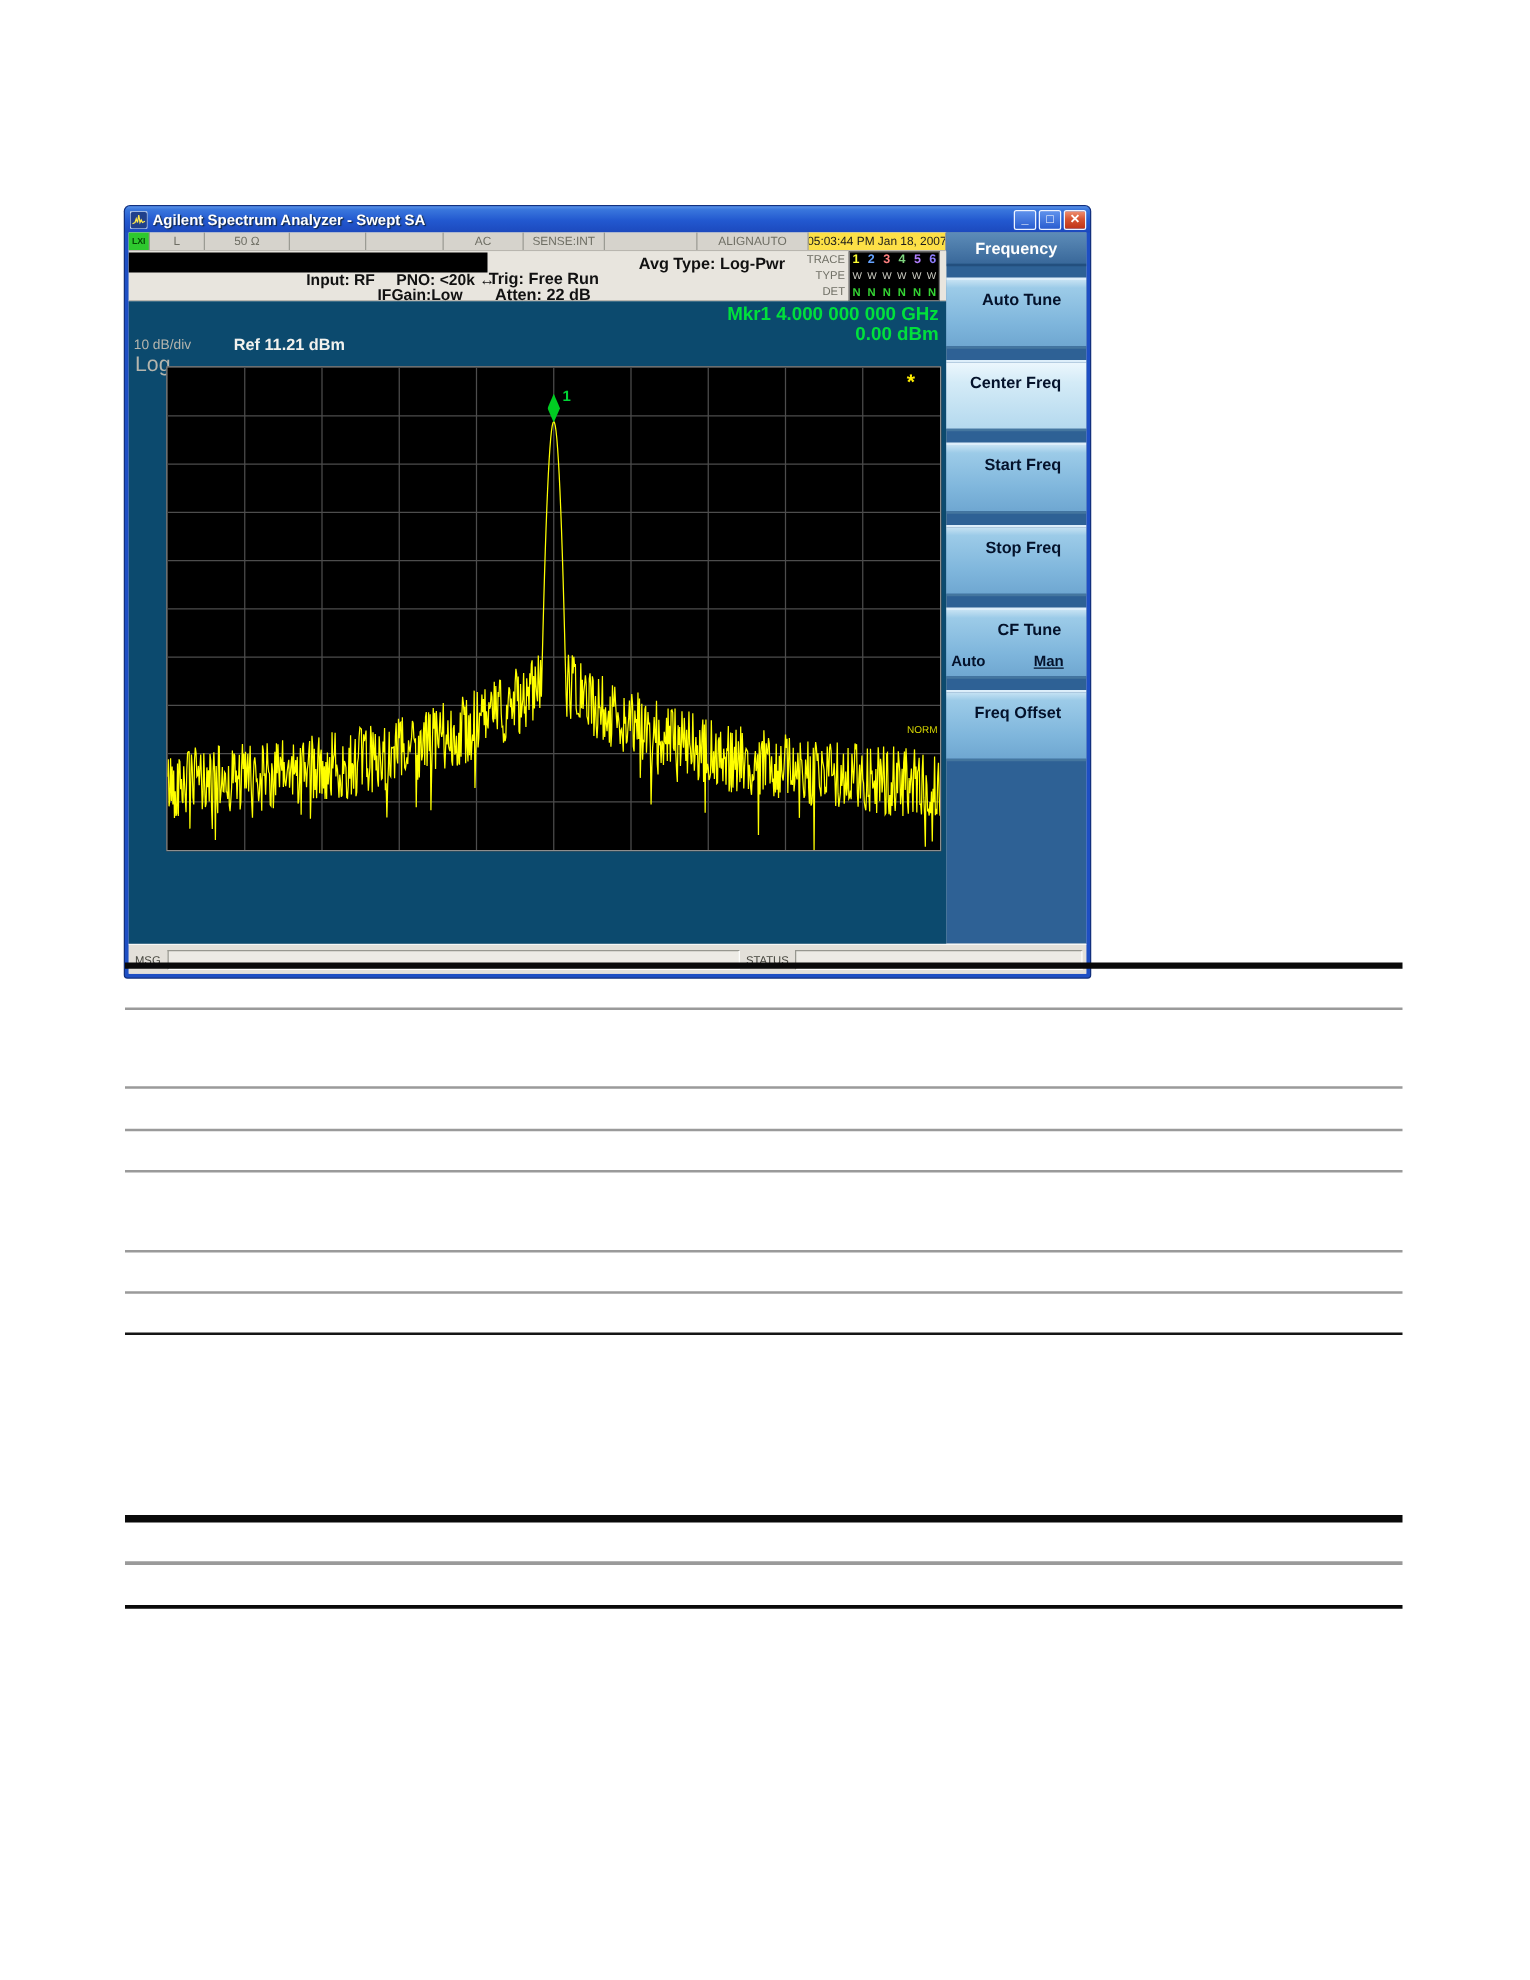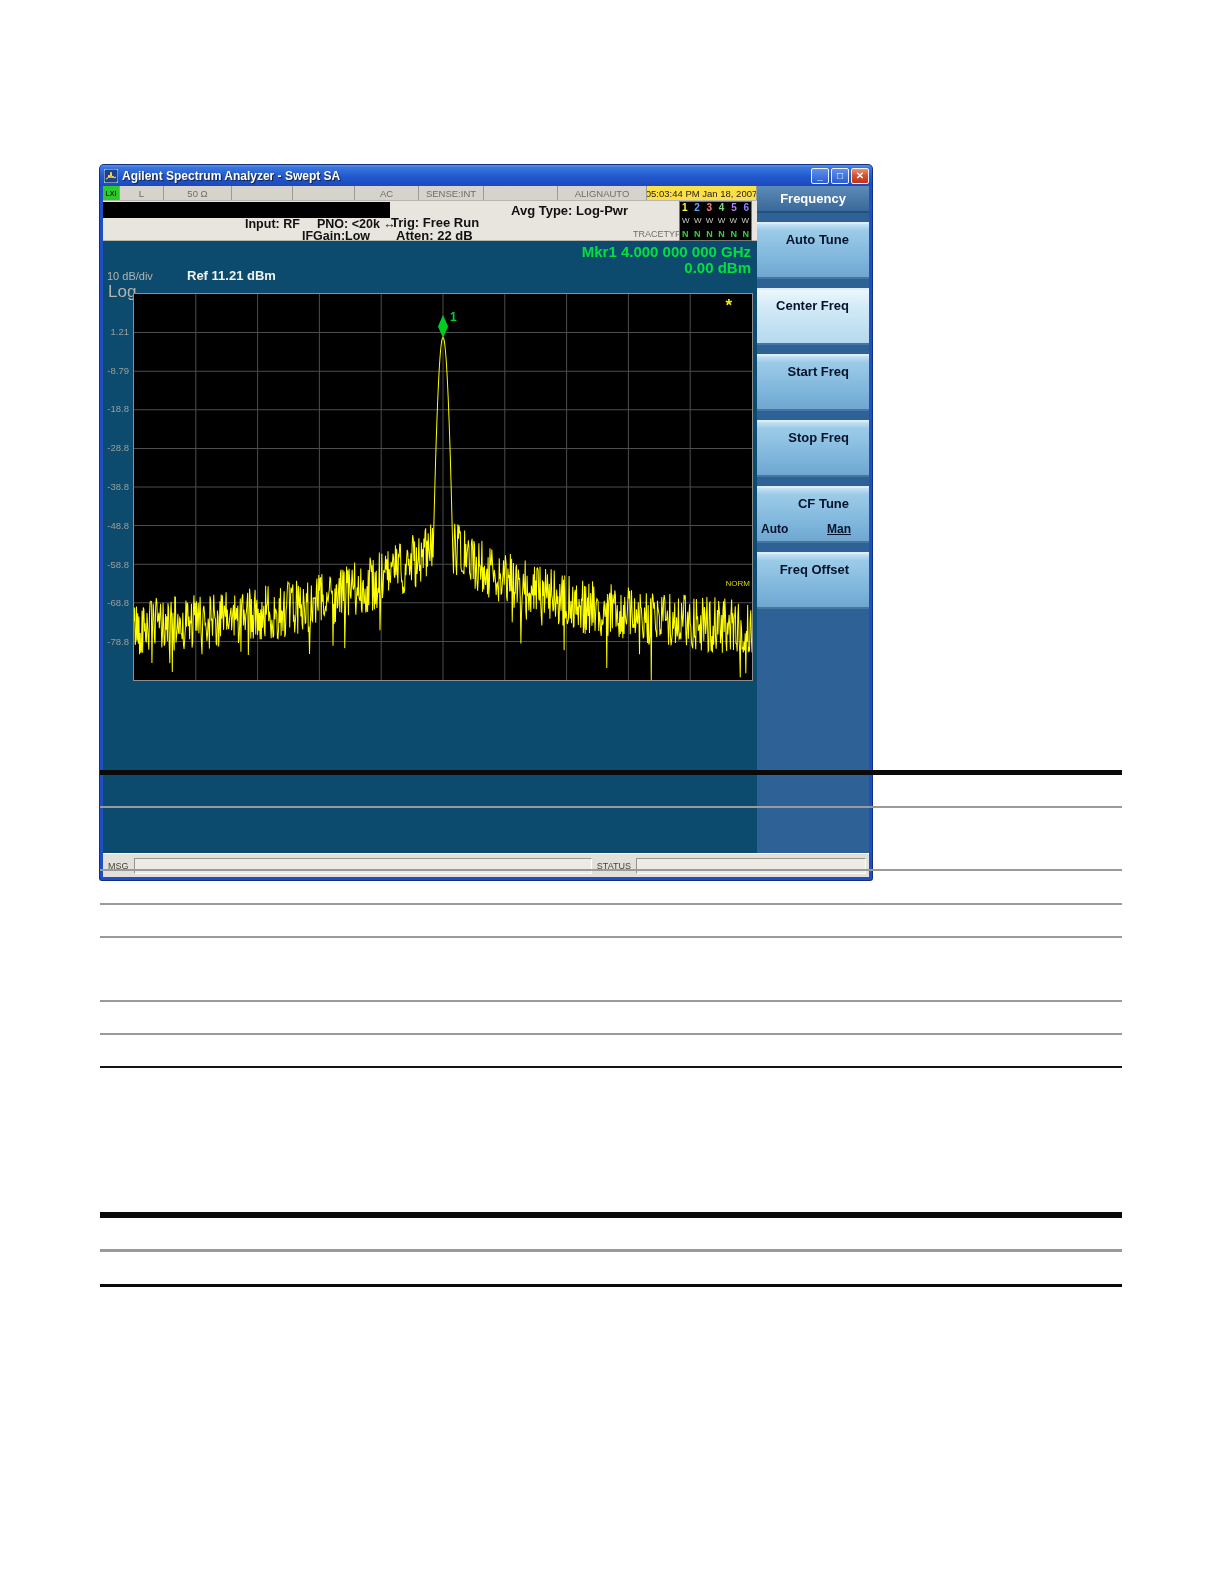--- a/index.html
+++ b/index.html
@@ -1,20 +1,20 @@
 <!DOCTYPE html>
 <html><head>
 <meta charset="utf-8">
 <style>
   html,body{margin:0;padding:0;background:#fff;}
   *{box-sizing:border-box;font-family:"Liberation Sans",sans-serif;}
   #page{position:relative;width:1224px;height:1584px;background:#fff;overflow:hidden;}
 
   
-  #sa-window{position:absolute;left:100px;top:165px;width:772px;height:715px;
+  #sa-window{position:absolute;left:100px;top:165px;width:772px;height:617px;
     background:#1e4fc4;border-radius:4px 4px 2px 2px;box-shadow:0 0 0 1px #12307e;}
   #titlebar{height:21px;display:flex;align-items:center;padding:0 3px 0 4px;
     background:linear-gradient(180deg,#5a92e6 0%,#3a77dd 12%,#2258cf 55%,#1c49bd 100%);
     border-radius:4px 4px 0 0;}
   #title-icon{width:14px;height:14px;margin-right:4px;flex:0 0 auto;}
   #title-text{color:#fff;font-size:12px;font-weight:bold;text-shadow:1px 1px 1px #123;white-space:nowrap;flex:1;}
   .tb-btn{width:18px;height:16px;margin-left:2px;border-radius:2px;border:1px solid #eef4ff;
     color:#fff;font-size:10px;font-weight:bold;line-height:13px;text-align:center;
     background:linear-gradient(180deg,#5f92ec,#2a5dd0);}
   .tb-btn.close{background:linear-gradient(180deg,#ef9072,#d75432 45%,#bf3317);}
@@ -27,21 +27,21 @@
   .sr-cell{border-right:1px solid #9b9b93;font-size:9.5px;color:#6e6e64;
     display:flex;align-items:center;justify-content:center;white-space:nowrap;overflow:hidden;}
   .sr-lxi{width:17px;background:#2ec82e;color:#054a05;font-size:7px;font-weight:bold;}
   .sr-time{flex:1;background:#fde047;color:#1c1c1c;}
 
   
   #measbar{position:relative;height:40px;background:#e8e5de;border-bottom:1px solid #b9b6af;font-size:12.5px;}
   #measbar .blackbar{position:absolute;left:0;top:1px;width:287px;height:16px;background:#000;}
   .mb{position:absolute;font-weight:bold;color:#111;white-space:nowrap;}
   #trace-block{position:absolute;right:2px;top:0;width:122px;height:40px;display:flex;}
-  #trace-labels{width:46px;display:flex;flex-direction:row;align-items:flex-end;padding-right:3px;}
+  #trace-labels{width:46px;display:flex;flex-direction:column;align-items:flex-end;padding-right:3px;}
   #trace-labels span{font-size:9px;color:#6e6e64;line-height:13px;}
   #trace-box{width:73px;background:#000;border:1px solid #777;padding:0 2px;display:flex;flex-direction:column;justify-content:space-between;}
   .tr-row{display:flex;justify-content:space-between;line-height:12px;}
   .tr-row.digits span{font-size:10px;font-weight:bold;}
   .tr-row.types span{font-size:8px;color:#cfcfc5;}
   .tr-row.dets span{font-size:9px;font-weight:bold;color:#35d435;}
 
   
   #plot{position:relative;flex:1;background:#0c4a6e;min-height:0;}
   #mkr-readout{position:absolute;top:3px;right:6px;text-align:right;color:#00e03c;font-weight:bold;font-size:15px;line-height:16px;white-space:nowrap;}
@@ -166,31 +166,20 @@
 
           <div id="plot">
             <div id="mkr-readout">
               <div>Mkr1 4.000 000 000 GHz</div>
               <div>0.00 dBm</div>
             </div>
             <span id="scale-label">10 dB/div</span>
             <span id="ref-label">Ref 11.21 dBm</span>
             <span id="log-label">Log</span>
 
-            <div id="ylabels">
-              <span style="top:calc(10% - 6px)">1.21</span>
-              <span style="top:calc(20% - 6px)">-8.79</span>
-              <span style="top:calc(30% - 6px)">-18.8</span>
-              <span style="top:calc(40% - 6px)">-28.8</span>
-              <span style="top:calc(50% - 6px)">-38.8</span>
-              <span style="top:calc(60% - 6px)">-48.8</span>
-              <span style="top:calc(70% - 6px)">-58.8</span>
-              <span style="top:calc(80% - 6px)">-68.8</span>
-              <span style="top:calc(90% - 6px)">-78.8</span>
-            </div>
 
             <div id="graticule">
               <svg id="spec-svg" viewBox="0 0 1000 1000" preserveAspectRatio="none">
                   <line x1="100" x2="100" y1="0" y2="1000" stroke="#4d4d4d" vector-effect="non-scaling-stroke"></line>
                   <line y1="100" y2="100" x1="0" x2="1000" stroke="#4d4d4d" vector-effect="non-scaling-stroke"></line>
                   <line x1="200" x2="200" y1="0" y2="1000" stroke="#4d4d4d" vector-effect="non-scaling-stroke"></line>
                   <line y1="200" y2="200" x1="0" x2="1000" stroke="#4d4d4d" vector-effect="non-scaling-stroke"></line>
                   <line x1="300" x2="300" y1="0" y2="1000" stroke="#4d4d4d" vector-effect="non-scaling-stroke"></line>
                   <line y1="300" y2="300" x1="0" x2="1000" stroke="#4d4d4d" vector-effect="non-scaling-stroke"></line>
                   <line x1="400" x2="400" y1="0" y2="1000" stroke="#4d4d4d" vector-effect="non-scaling-stroke"></line>

